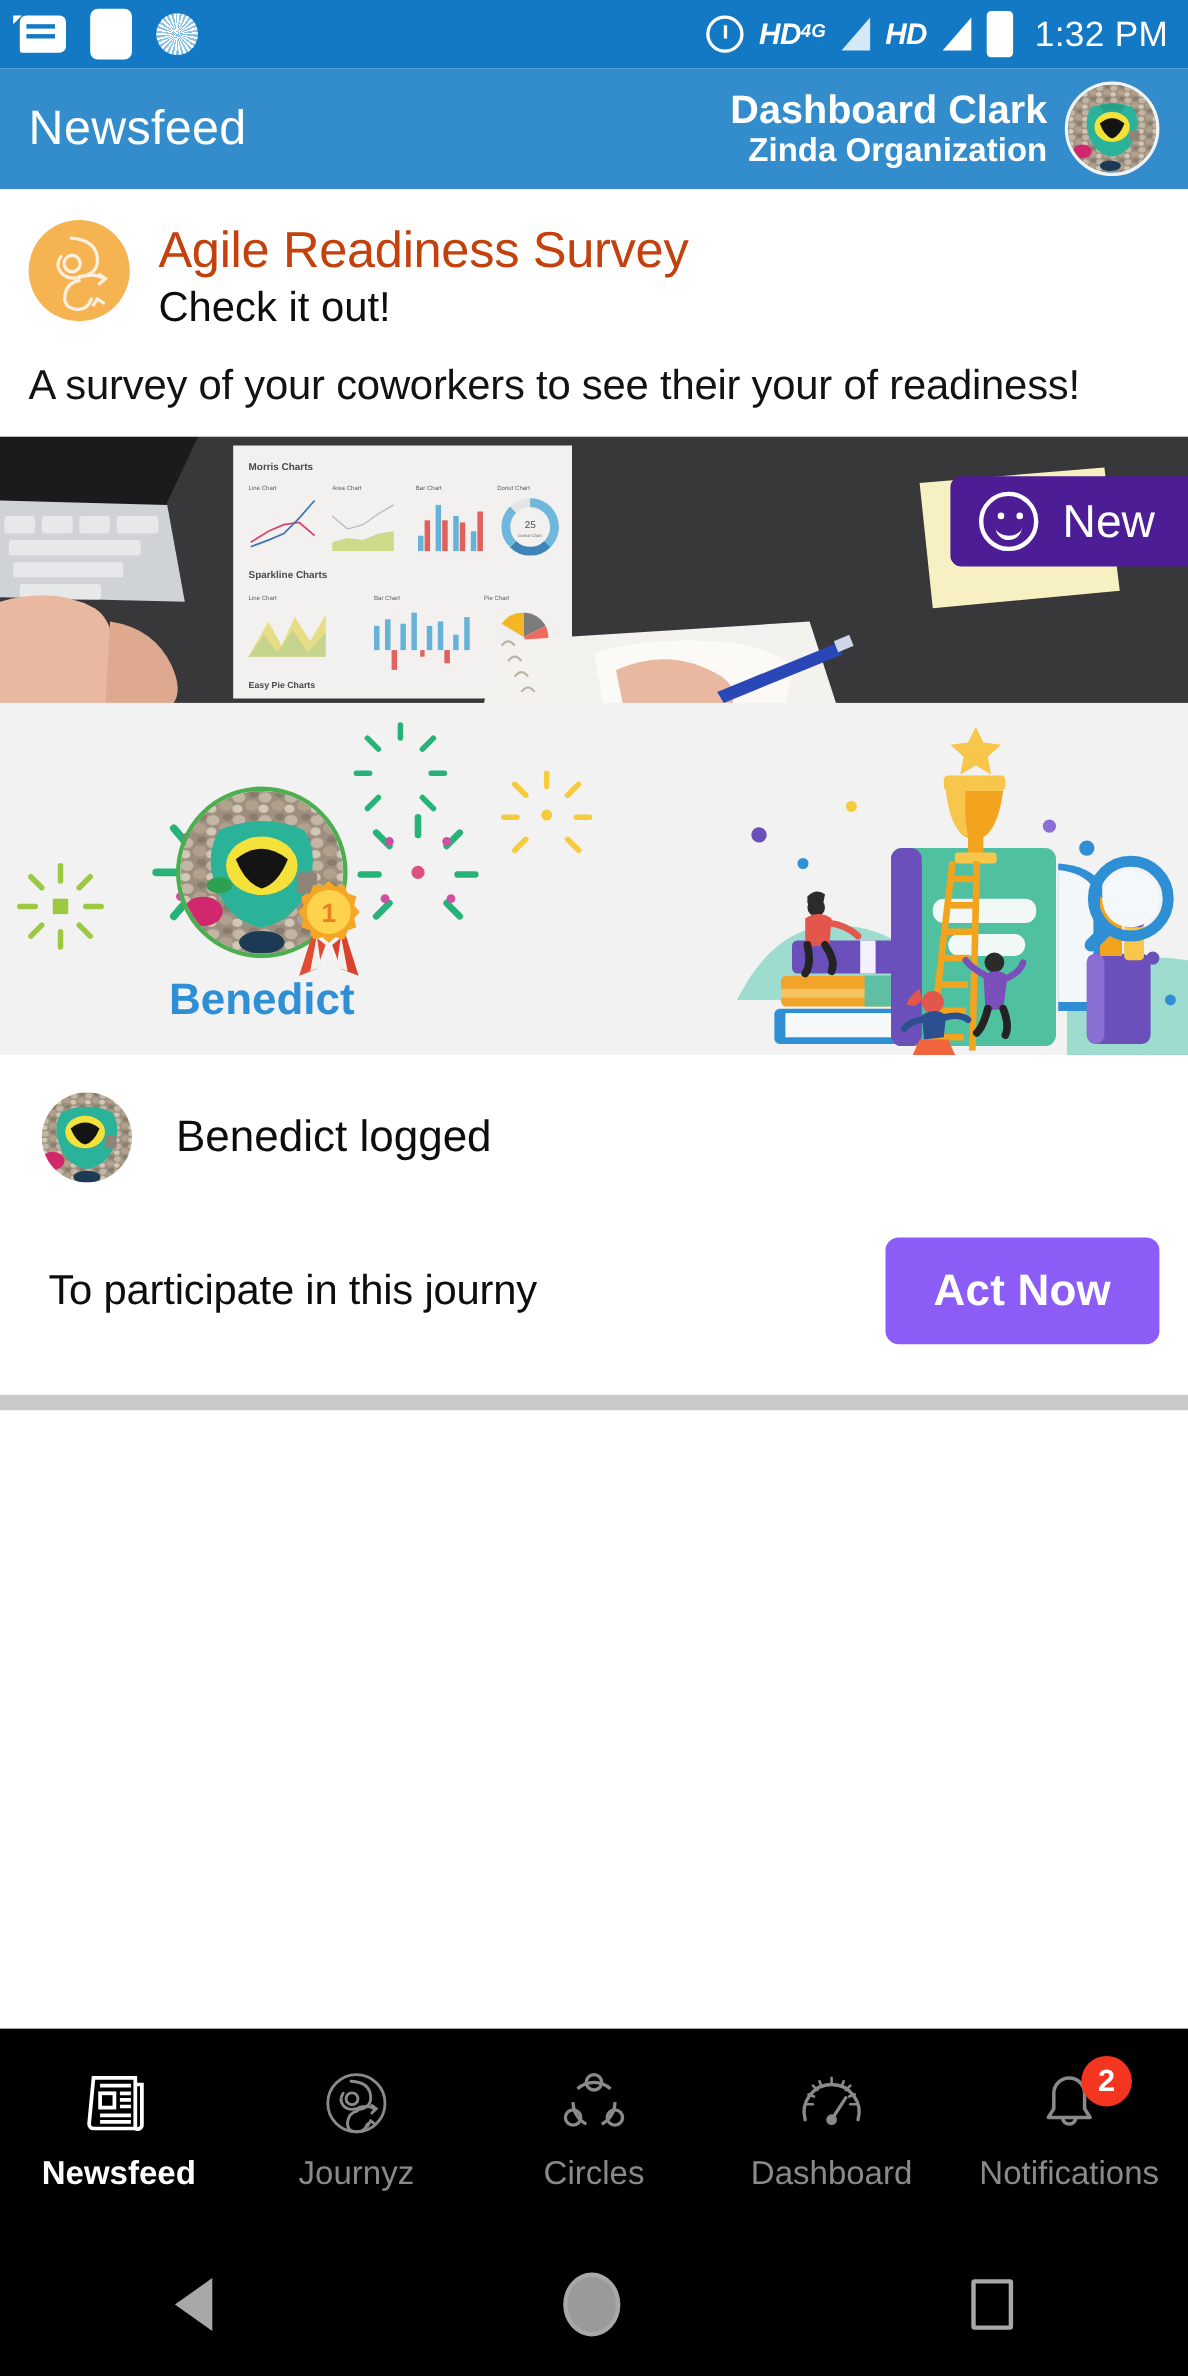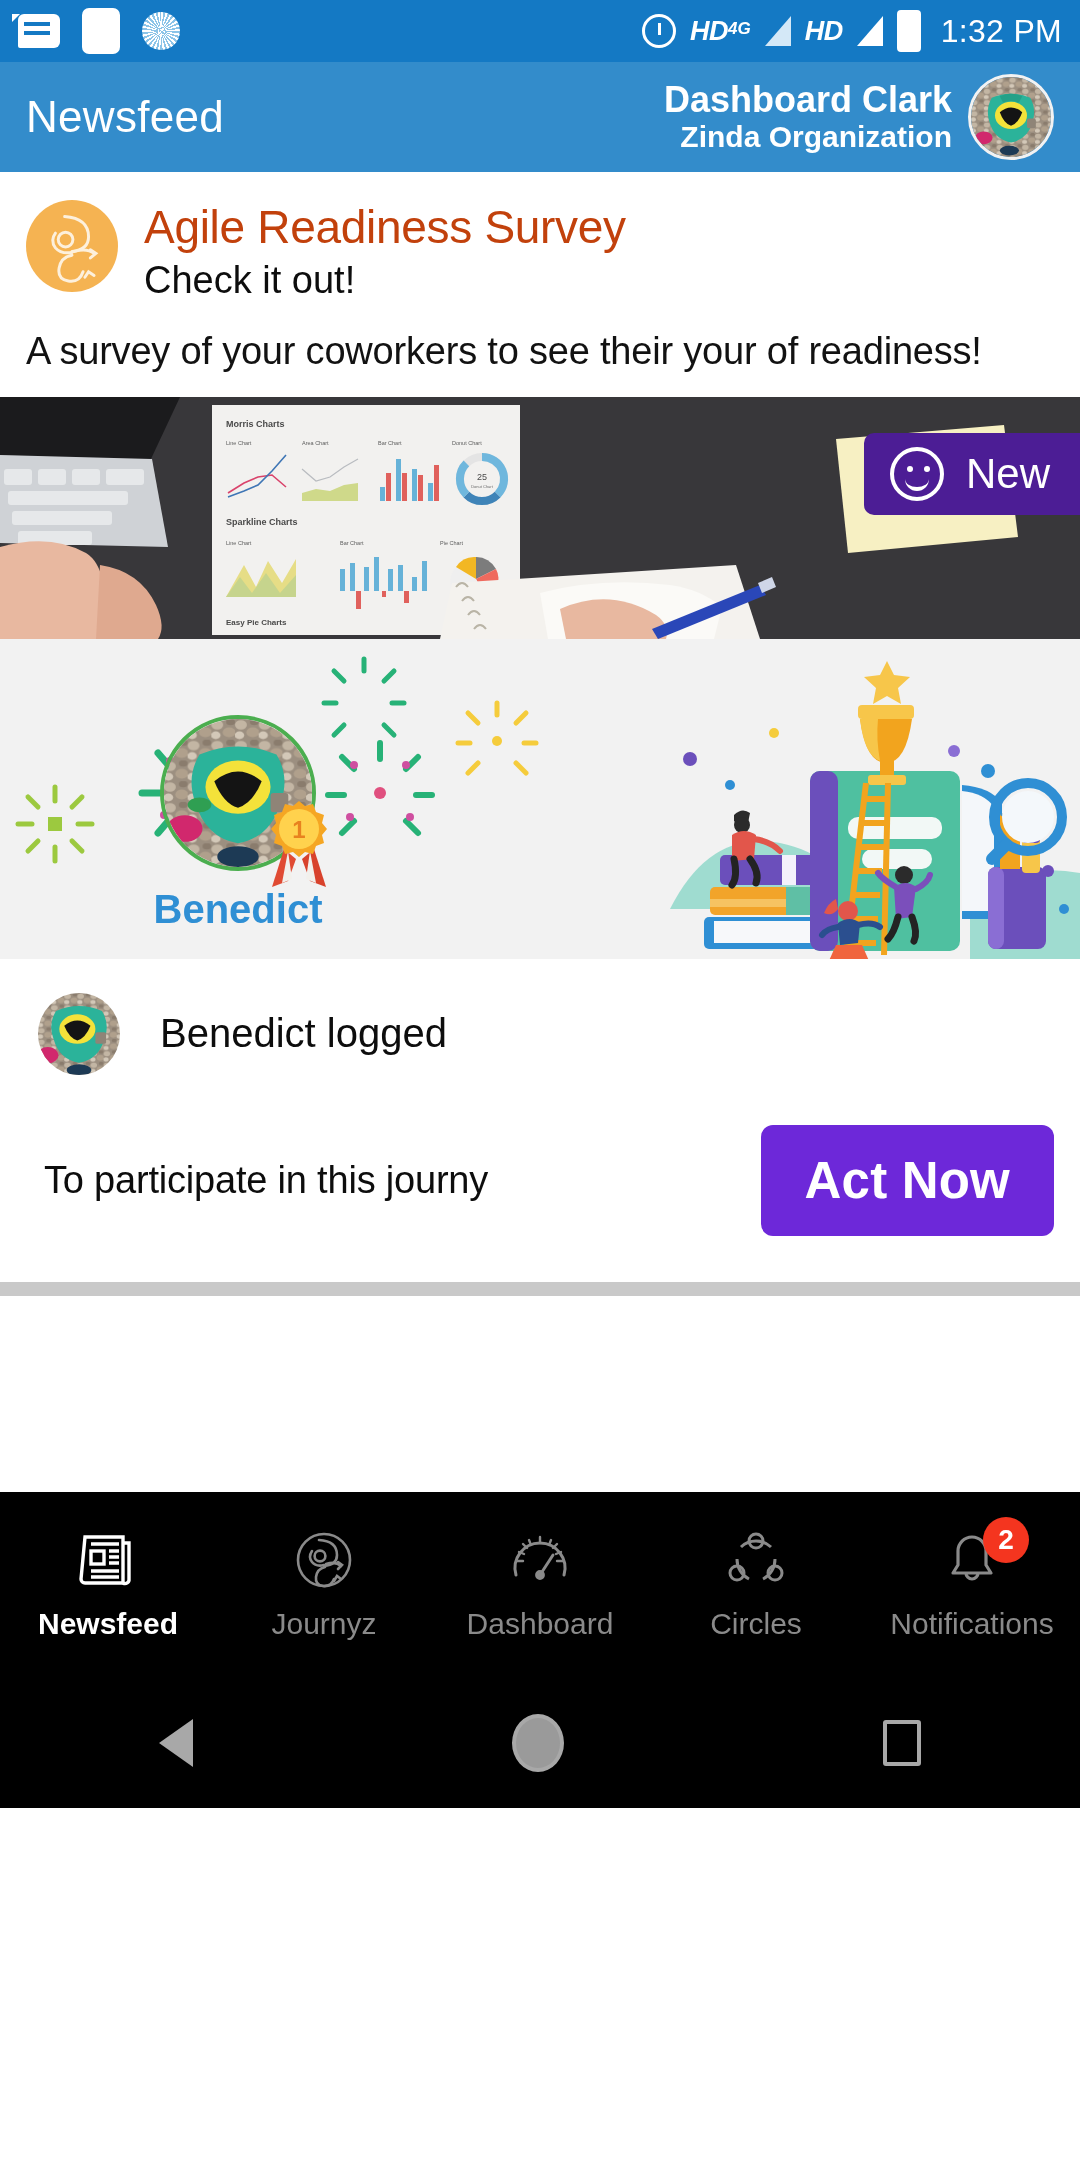--- a/index.html
+++ b/index.html
@@ -2,21 +2,21 @@
 <html><head>
 <meta charset="utf-8">
 <style>
   * { margin:0; padding:0; box-sizing:border-box; }
   html,body { width:1080px; height:2160px; overflow:hidden; }
   body {
     font-family:"Liberation Sans", sans-serif;
     background:#ffffff;
     -webkit-font-smoothing:antialiased;
   }
-  .phone { width:1080px; height:1808px; position:relative; display:flex; flex-direction:column; }
+  .phone { width:1080px; height:2160px; position:relative; display:flex; flex-direction:column; }
 
   
   .statusbar {
     height:62px; background:#1479c4; flex:0 0 62px;
     display:flex; align-items:center; padding:0 18px; color:#fff;
   }
   .sb-left { display:flex; align-items:center; gap:22px; }
   .sb-right { margin-left:auto; display:flex; align-items:center; gap:14px; }
   .sb-time { font-size:32px; font-weight:500; letter-spacing:.3px; margin-left:6px; }
   .sb-hd { font-size:27px; font-weight:700; font-style:italic; letter-spacing:-.5px; }
@@ -90,22 +90,22 @@
   
   .logged-row { display:flex; align-items:center; gap:40px; padding:34px 0 0 38px; background:#fff; }
   .logged-avatar { width:82px; height:82px; border-radius:50%; overflow:hidden; flex:0 0 82px; }
   .logged-avatar svg { display:block; width:100%; height:100%; }
   .logged-text { font-size:40px; color:#0d0d0d; }
 
   
   .participate { display:flex; align-items:center; padding:50px 26px 0 44px; background:#fff; }
   .participate-text { font-size:38px; color:#0d0d0d; letter-spacing:-.2px; }
   .act-btn {
-    margin-left:auto; background:#6d28d9; color:#fff; border:none; cursor:pointer;
-    font-family:inherit; font-size:51px; font-weight:700;
+    margin-left:auto; background:#8b5cf6; color:#fff; border:none; cursor:pointer;
+    font-family:inherit; font-size:40px; font-weight:700;
     padding:26px 44px; border-radius:12px; letter-spacing:.2px;
   }
   .feed-divider { height:14px; background:#c9c9c9; margin-top:46px; }
 
   
   .bottomnav { flex:0 0 186px; background:#000; display:flex; align-items:center; }
   .navitem { flex:1 1 0; display:flex; flex-direction:column; align-items:center; gap:16px;
              position:relative; cursor:pointer; }
   .navicon { width:62px; height:62px; position:relative; }
   .navicon svg { display:block; width:100%; height:100%; }
@@ -563,20 +563,36 @@
             <path d="M41 52 l3-5 4 3"></path>
           </svg>
         </div>
       </div>
       <div class="navlabel">Journyz</div>
     </div>
 
     <div class="navitem">
       <div class="navicon-wrap">
         <div class="navicon">
+          <svg viewBox="0 0 62 62" fill="none" stroke="#8a8a8a" stroke-width="3">
+            <path d="M16 18 a22 22 0 0 1 30 0"></path>
+            <path d="M50 30 a22 22 0 0 1 -12 20"></path>
+            <path d="M24 50 a22 22 0 0 1 -12 -20"></path>
+            <circle cx="31" cy="12" r="7"></circle>
+            <circle cx="12" cy="44" r="7"></circle>
+            <circle cx="50" cy="44" r="7"></circle>
+          </svg>
+        </div>
+      </div>
+      <div class="navlabel">Circles</div>
+    </div>
+
+    <div class="navitem">
+      <div class="navicon-wrap">
+        <div class="navicon">
           <svg viewBox="0 0 62 62" fill="none" stroke="#8a8a8a" stroke-width="3" stroke-linecap="round">
             <path d="M7 46 a25 25 0 1 1 48 0"></path>
             <path d="M31 46 L44 26"></path>
             <circle cx="31" cy="46" r="3.4" fill="#8a8a8a"></circle>
             <g stroke-width="2.4">
               <path d="M31 8 v6"></path>
                 <path d="M14 15 l4 4"></path>
                 <path d="M48 15 l-4 4"></path>
               <path d="M8 32 h6"></path>
                 <path d="M54 32 h-6"></path>
@@ -587,36 +603,20 @@
             </g>
           </svg>
         </div>
       </div>
       <div class="navlabel">Dashboard</div>
     </div>
 
     <div class="navitem">
       <div class="navicon-wrap">
         <div class="navicon">
-          <svg viewBox="0 0 62 62" fill="none" stroke="#8a8a8a" stroke-width="3">
-            <path d="M16 18 a22 22 0 0 1 30 0"></path>
-            <path d="M50 30 a22 22 0 0 1 -12 20"></path>
-            <path d="M24 50 a22 22 0 0 1 -12 -20"></path>
-            <circle cx="31" cy="12" r="7"></circle>
-            <circle cx="12" cy="44" r="7"></circle>
-            <circle cx="50" cy="44" r="7"></circle>
-          </svg>
-        </div>
-      </div>
-      <div class="navlabel">Circles</div>
-    </div>
-
-    <div class="navitem">
-      <div class="navicon-wrap">
-        <div class="navicon">
           <svg viewBox="0 0 62 62" fill="none" stroke="#8a8a8a" stroke-width="3.2" stroke-linejoin="round">
             <path d="M31 8 a14 14 0 0 1 14 14 v14 l5 8 h-38 l5-8 v-14 a14 14 0 0 1 14-14z"></path>
             <path d="M25 44 a6 6 0 0 0 12 0"></path>
           </svg>
         </div>
         <div class="badge-count">2</div>
       </div>
       <div class="navlabel">Notifications</div>
     </div>
   </div>

